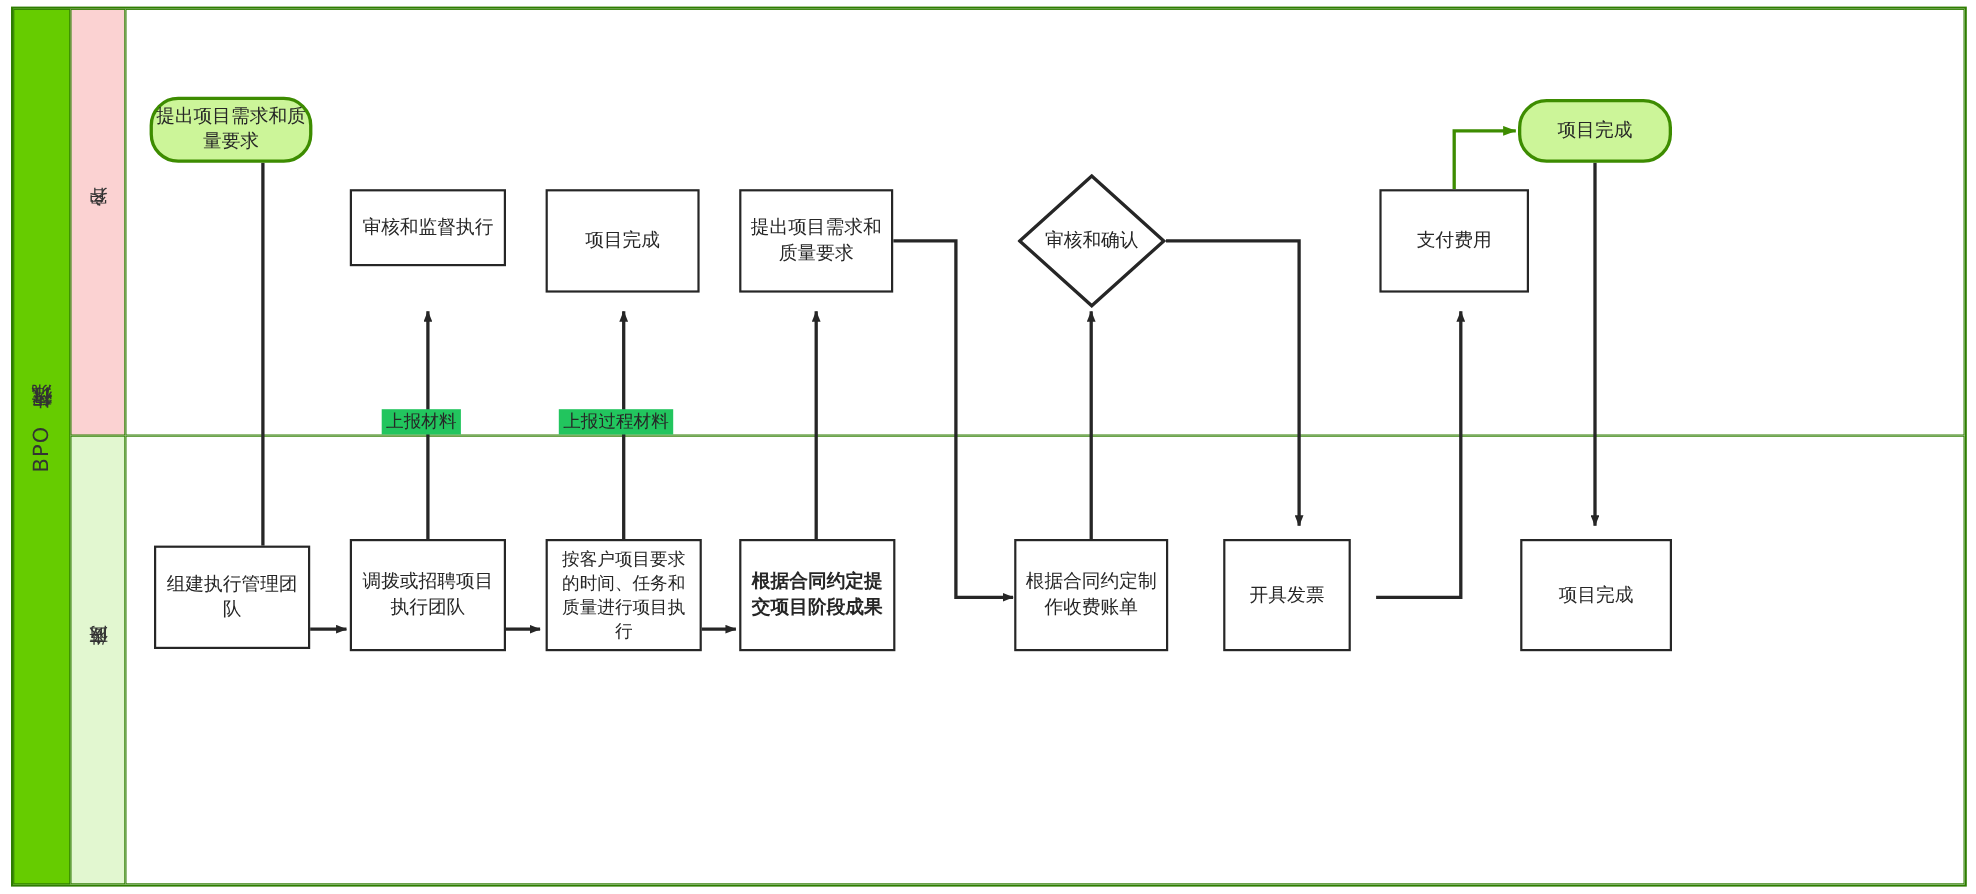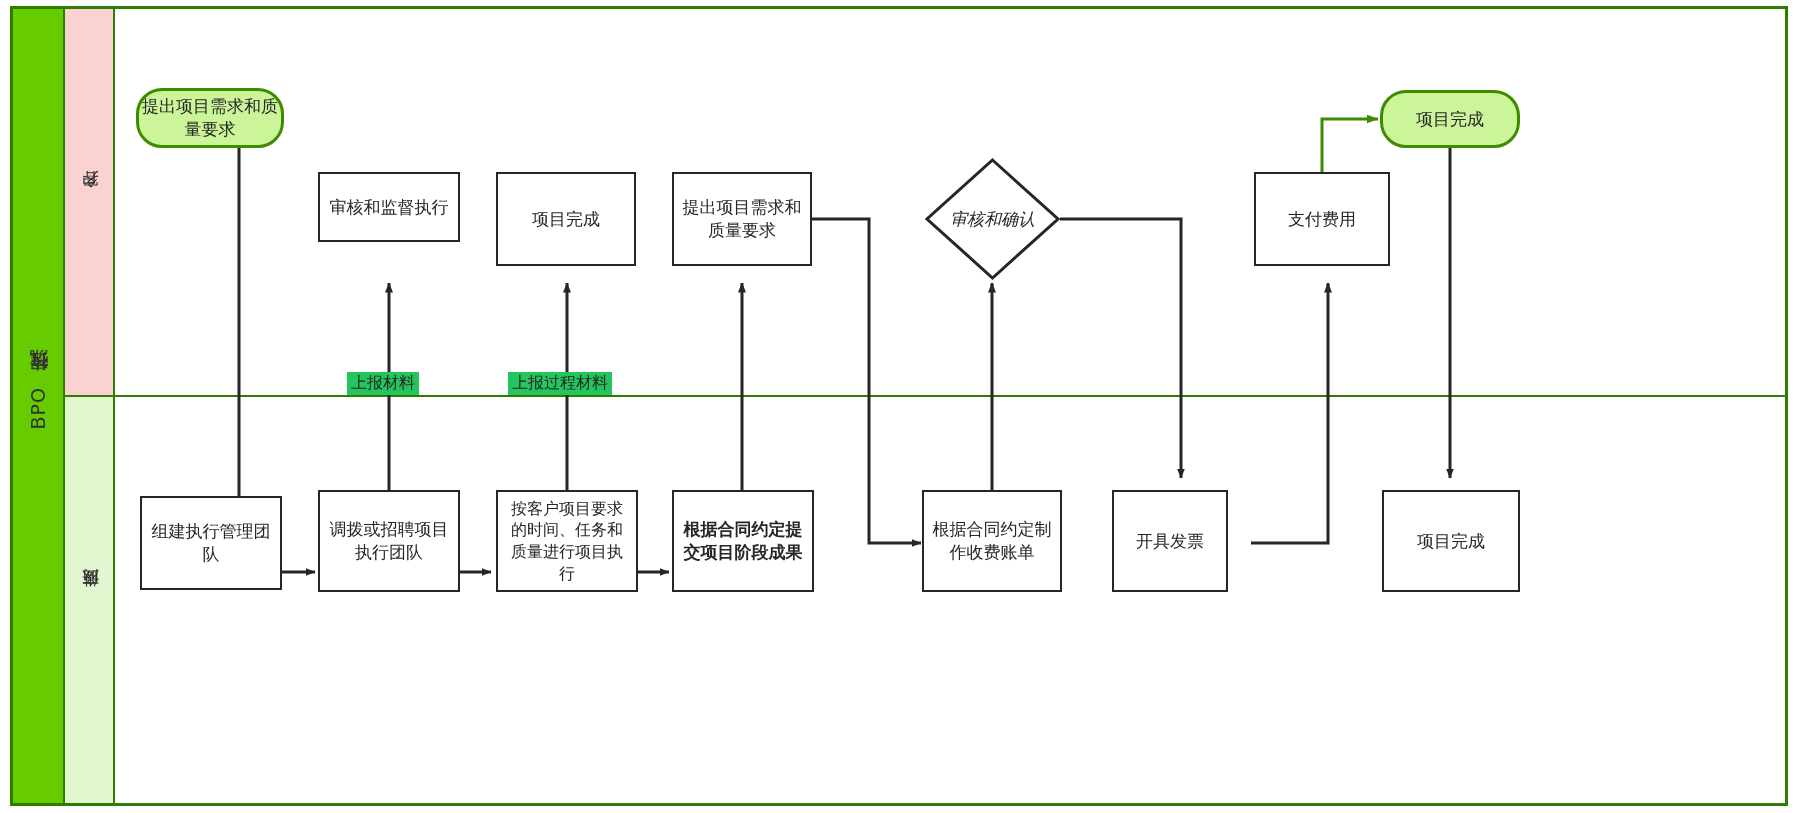--- a/index.html
+++ b/index.html
@@ -123,21 +123,20 @@
   .node.gateway .diamond {
     position: absolute;
     left: 0; top: 0;
     width: 100%; height: 100%;
   }
   .node.gateway .gw-label {
     position: relative;
     z-index: 2;
     font-size: 17px;
     white-space: nowrap;
-    font-style: italic;
   }
 
   
   .edge-layer {
     position: absolute;
     left: 0; top: 0;
     width: 1796px; height: 813px;
     z-index: 4;
     pointer-events: none;
   }

